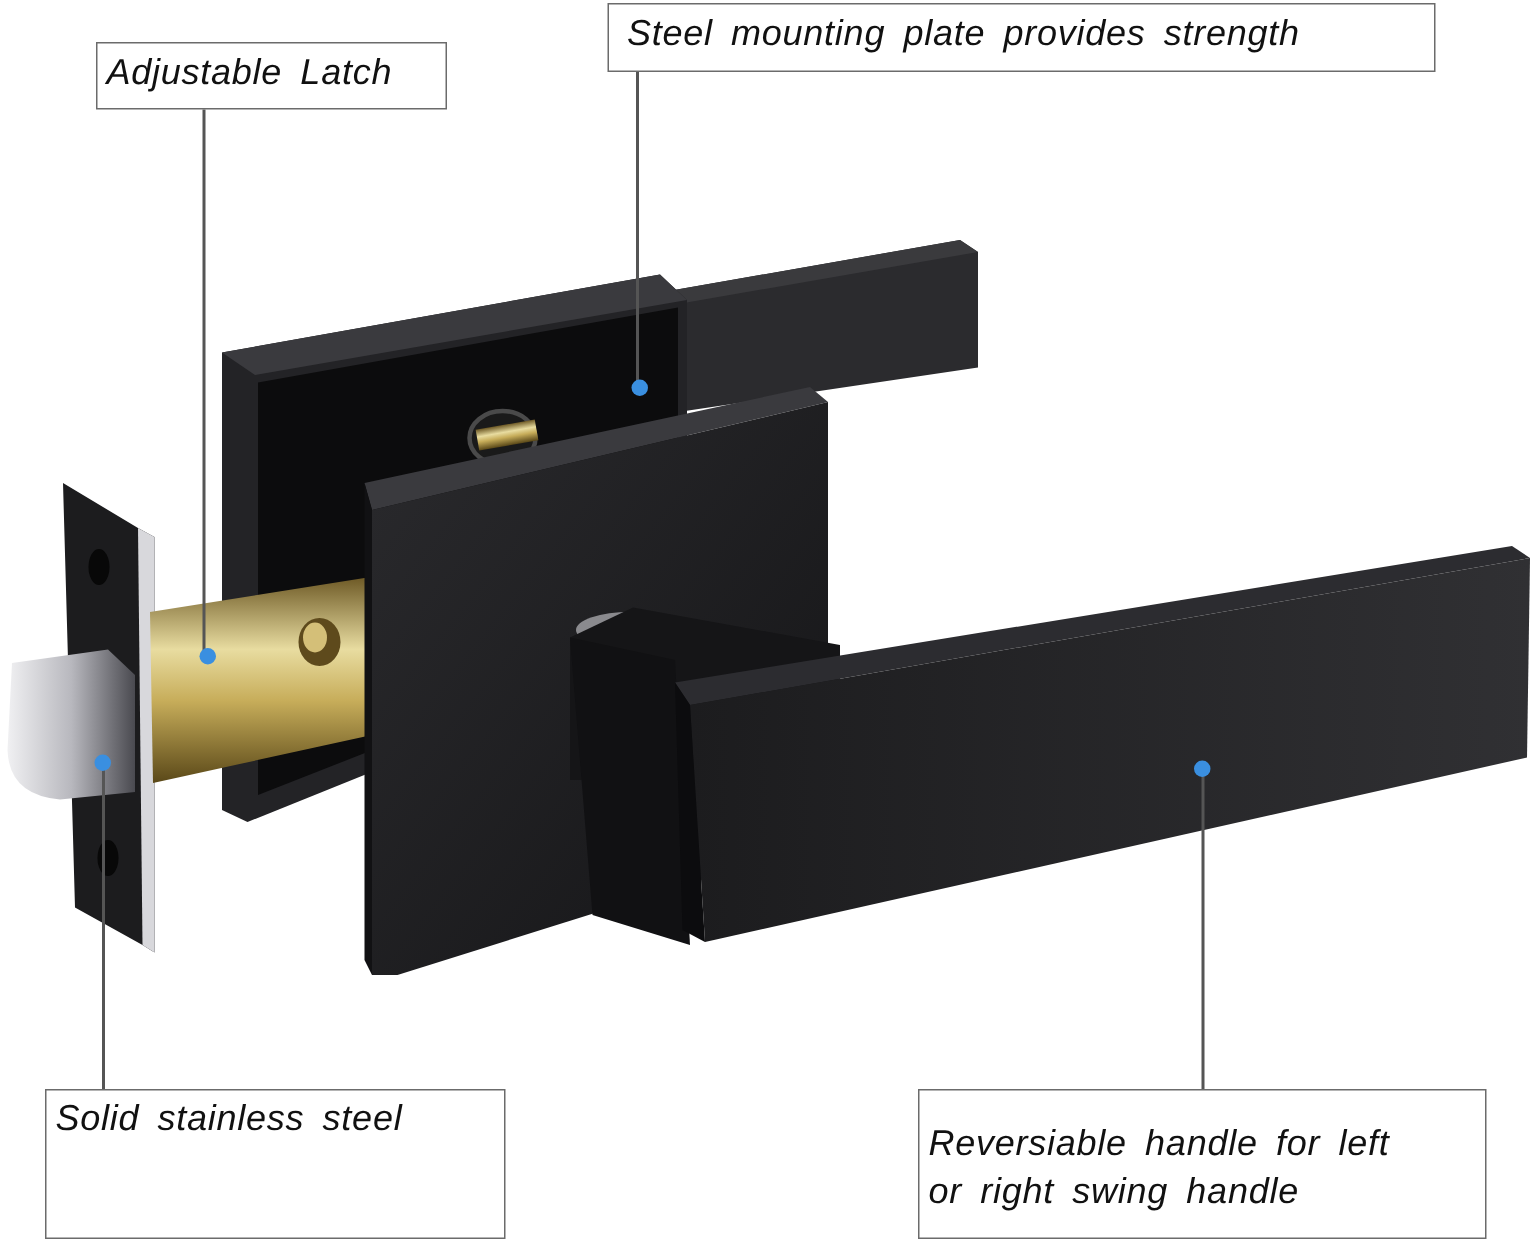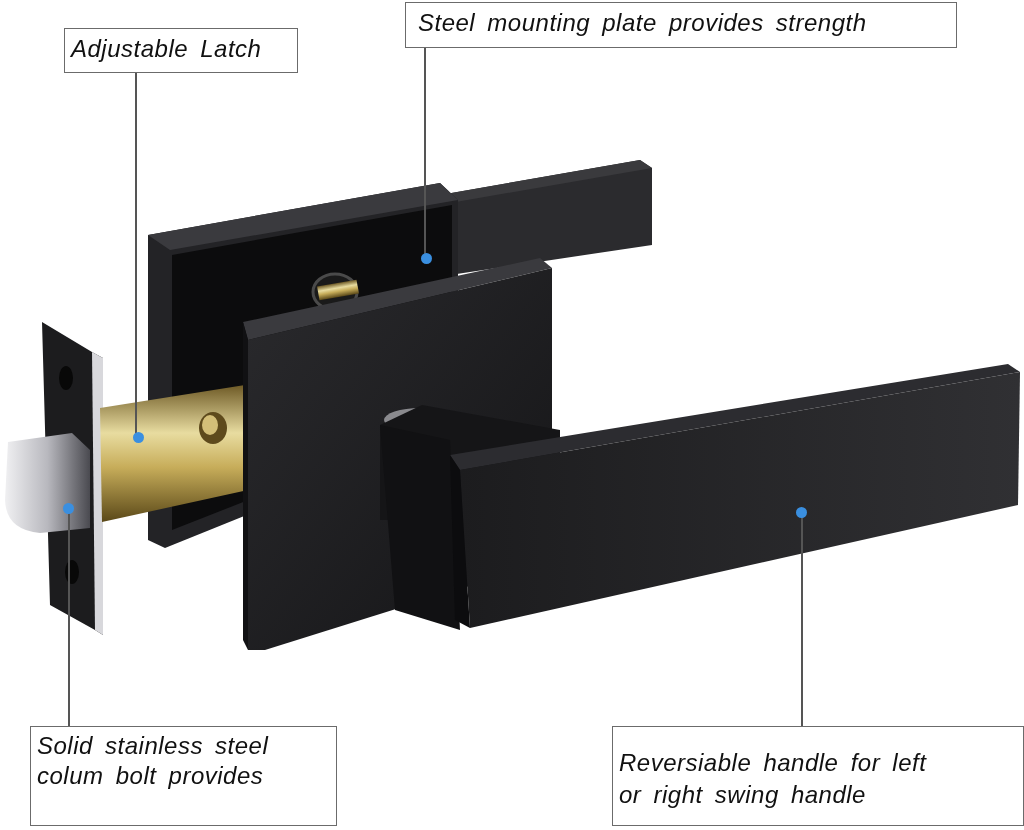--- a/index.html
+++ b/index.html
@@ -102,21 +102,20 @@
   <div class="label-box" style="left:405px; top:2px; width:552px; height:46px; font-size:24px; padding:6px 0 0 12px;">
     <span class="label-line">Steel  mounting  plate  provides  strength</span>
   </div>
 
   <div class="label-box" style="left:64px; top:28px; width:234px; height:45px; font-size:24px; padding:6px 0 0 6px;">
     <span class="label-line">Adjustable  Latch</span>
   </div>
 
   <div class="label-box" style="left:30px; top:726px; width:307px; height:100px; font-size:24px; line-height:30px; padding:4px 0 6px 6px;">
     <span class="label-line">Solid  stainless  steel</span>
-    <span class="label-line">colum  bolt  provides</span>
   </div>
 
-  <div class="label-box" style="left:612px; top:726px; width:412px; height:100px; font-size:24px; line-height:32px; padding:20px 0 0 6px;">
+  <div class="label-box" style="left:612px; top:726px; width:379px; height:100px; font-size:24px; line-height:32px; padding:20px 0 0 6px;">
     <span class="label-line">Reversiable  handle  for left</span>
     <span class="label-line">or  right swing  handle</span>
   </div>
 
 </div>
 
 </body></html>

